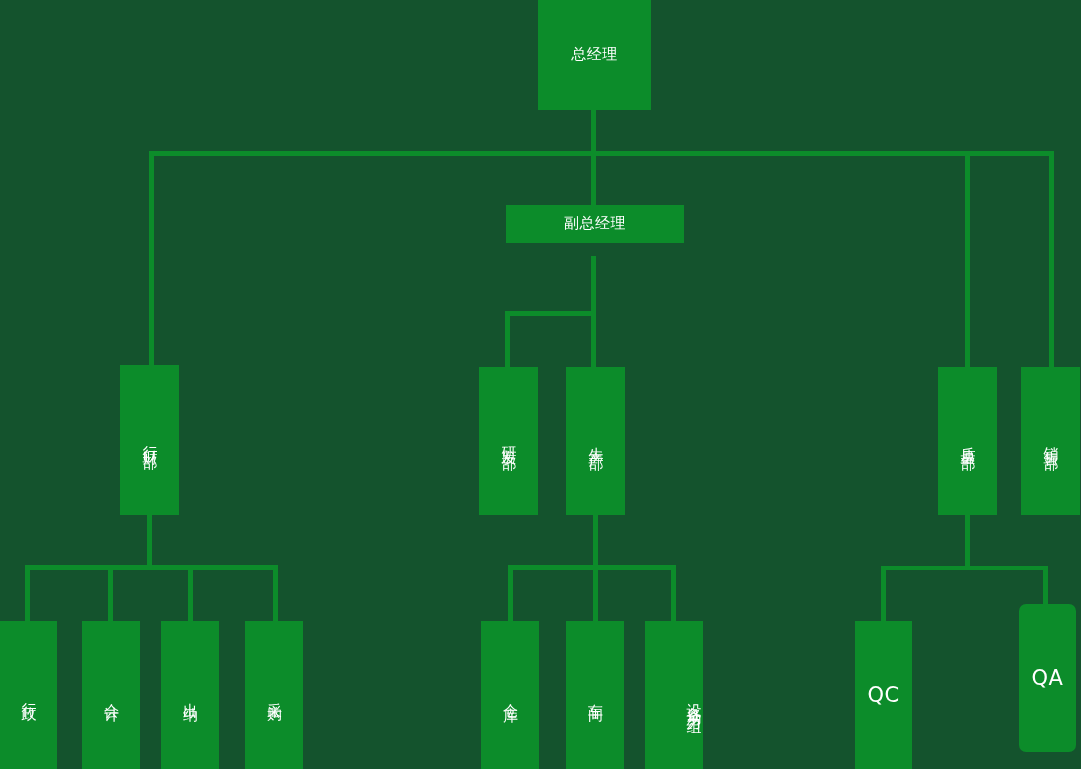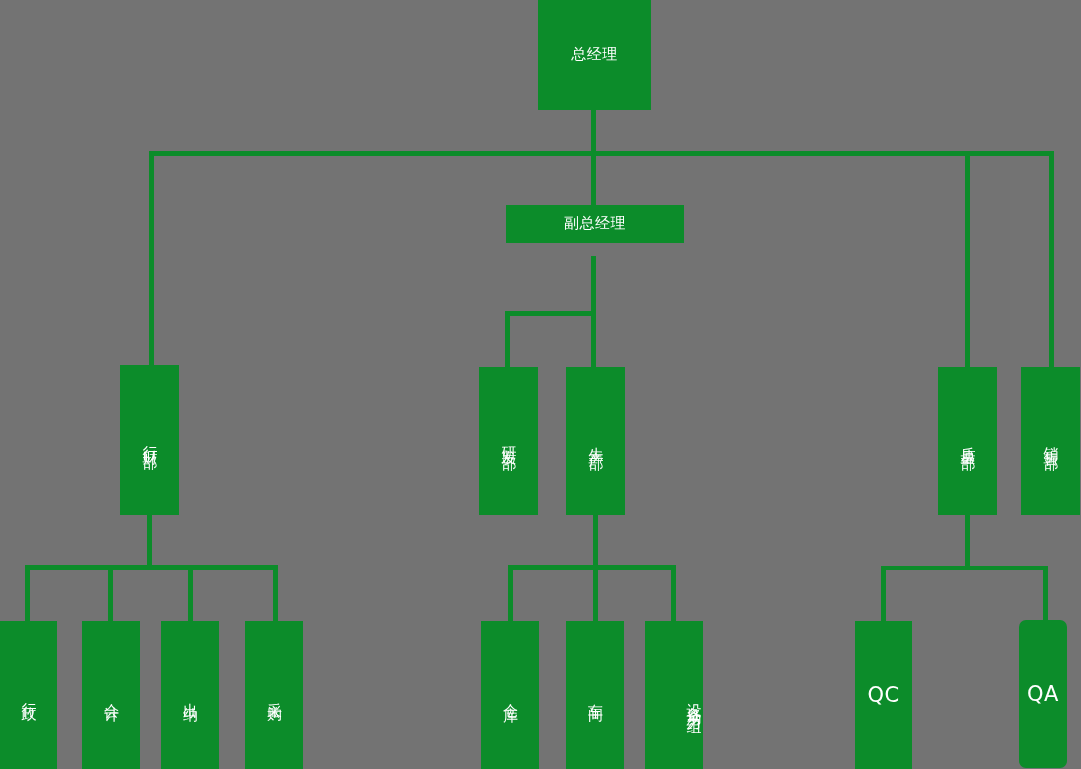--- a/index.html
+++ b/index.html
@@ -8,21 +8,21 @@
     padding: 0;
     background: #ffffff;
   }
   body {
     font-family: "DejaVu Sans", "Liberation Sans", sans-serif;
   }
   #org-chart {
     position: relative;
     width: 1081px;
     height: 769px;
-    background: #737373;
+    background: #14532d;
     overflow: hidden;
   }
   .node {
     position: absolute;
     background: #0c8c2a;
     color: #ffffff;
     display: flex;
     align-items: center;
     justify-content: center;
     box-sizing: border-box;
@@ -111,15 +111,15 @@
   <div class="node vertical" style="left:245px; top:621px; width:58px; height:148px;">采购</div>
 
   <div class="node vertical" style="left:481px; top:621px; width:58px; height:148px;">仓库</div>
 
   <div class="node vertical" style="left:566px; top:621px; width:58px; height:148px;">车间</div>
 
   <div class="node vertical vtop" style="left:645px; top:621px; width:58px; height:148px;">设备动力组</div>
 
   <div class="node latin" style="left:855px; top:621px; width:57px; height:148px;">QC</div>
 
-  <div class="node latin" style="left:1019px; top:620px; width:48px; height:148px;border-radius:7px;">QA</div>
+  <div class="node latin" style="left:1019px; top:604px; width:57px; height:148px;border-radius:7px;">QA</div>
 
 </div>
 
 </body></html>

